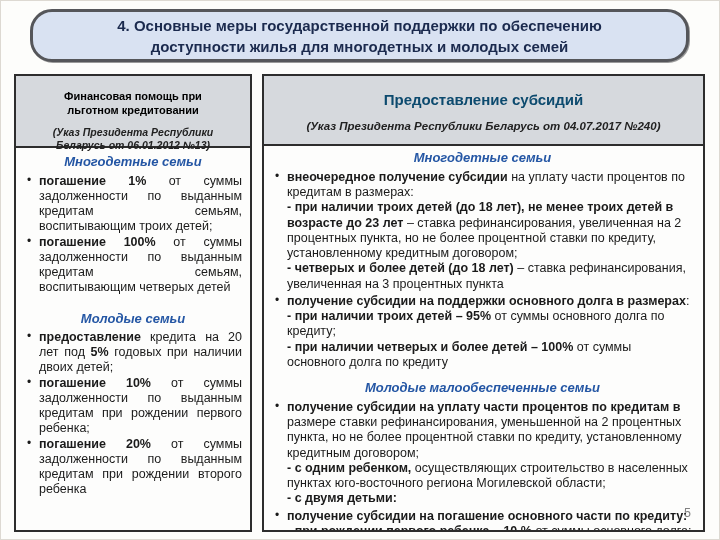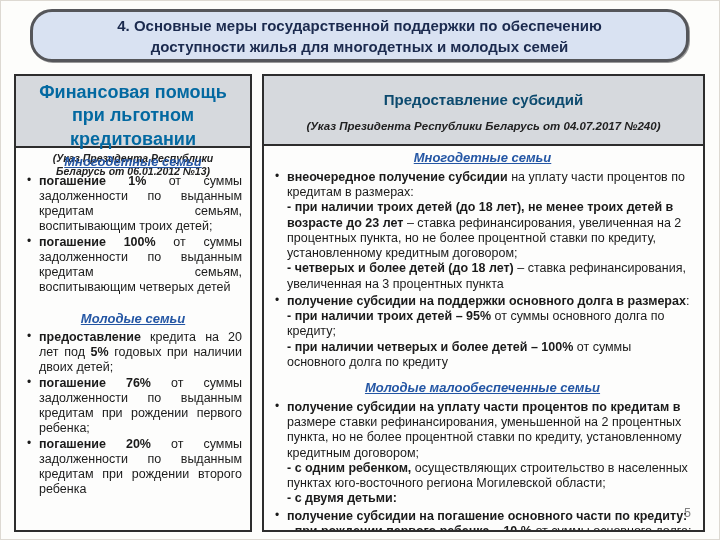--- a/index.html
+++ b/index.html
@@ -33,31 +33,31 @@
   }
   .panel.left  { left:14px;  width:238px; }
   .panel.right { left:262px; width:443px; }
 
   .panel-header {
     background:#d6d9dd; border-bottom:2px solid #2d2d2d;
     text-align:center; padding:5px 4px 3px;
   }
   .left  .panel-header { height:72px; }
   .right .panel-header { height:70px; display:flex; flex-direction:column; justify-content:center; }
-  .left  .ph-title { font-size:18px; font-weight:bold; line-height:1.3; max-width:190px; margin:0 auto; color:#0369a1; }
+  .left  .ph-title { font-size:11px; font-weight:bold; line-height:1.3; max-width:190px; margin:8px auto; color:#000000; }
   .left  .ph-sub   { font-size:10.5px; font-weight:bold; font-style:italic; line-height:1.25; max-width:190px; margin:1px auto 0; color:#222; }
   .right .ph-title { font-size:15px; font-weight:bold; color:#0c4a6e; }
   .right .ph-sub   { font-size:11.5px; font-weight:bold; font-style:italic; margin-top:12px; color:#222; }
 
   .panel-body { padding:4px 8px 2px; }
   .left  .panel-body { font-size:12.5px; line-height:1.2; }
   .right .panel-body { font-size:12.5px; line-height:1.22; padding:2px 10px 2px 8px; }
 
   section h3 { text-align:center; font-size:13px; font-style:italic; font-weight:bold; color:#2456a4; margin:2px 0 4px; }
-  section h3 span { text-decoration:underline; }
+  section h3 span { }
   .left  section + section { margin-top:16px; }
   .right section + section { margin-top:10px; }
 
   ul { list-style:none; }
   li { position:relative; padding-left:15px; margin-bottom:1px; }
   .right li { margin-bottom:2px; }
   li::before { content:"\2022"; position:absolute; left:3px; top:-1px; font-size:12px; color:#1a1a1a; }
   .left li { text-align:justify; }
   .b { font-weight:bold; }
 
@@ -82,21 +82,21 @@
         <h3><span>Многодетные семьи</span></h3>
         <ul>
           <li><span class="b">погашение 1%</span><span> от суммы задолженности по выданным кредитам семьям, воспитывающим троих детей;</span></li>
           <li><span class="b">погашение 100%</span><span> от суммы задолженности по выданным кредитам семьям, воспитывающим четверых детей</span></li>
         </ul>
       </section>
       <section>
         <h3><span>Молодые семьи</span></h3>
         <ul>
           <li><span class="b">предоставление</span><span> кредита на 20 лет под </span><span class="b">5%</span><span> годовых при наличии двоих детей;</span></li>
-          <li><span class="b">погашение 76%</span><span> от суммы задолженности по выданным кредитам при рождении первого ребенка;</span></li>
+          <li><span class="b">погашение 10%</span><span> от суммы задолженности по выданным кредитам при рождении первого ребенка;</span></li>
           <li><span class="b">погашение 20%</span><span> от суммы задолженности по выданным кредитам при рождении второго ребенка</span></li>
         </ul>
       </section>
     </div>
 </div>
 
 <div class="panel right">
   <div class="panel-header">
     <div class="ph-title">Предоставление субсидий</div>
     <div class="ph-sub">(Указ Президента Республики Беларусь от 04.07.2017 №240)</div>

